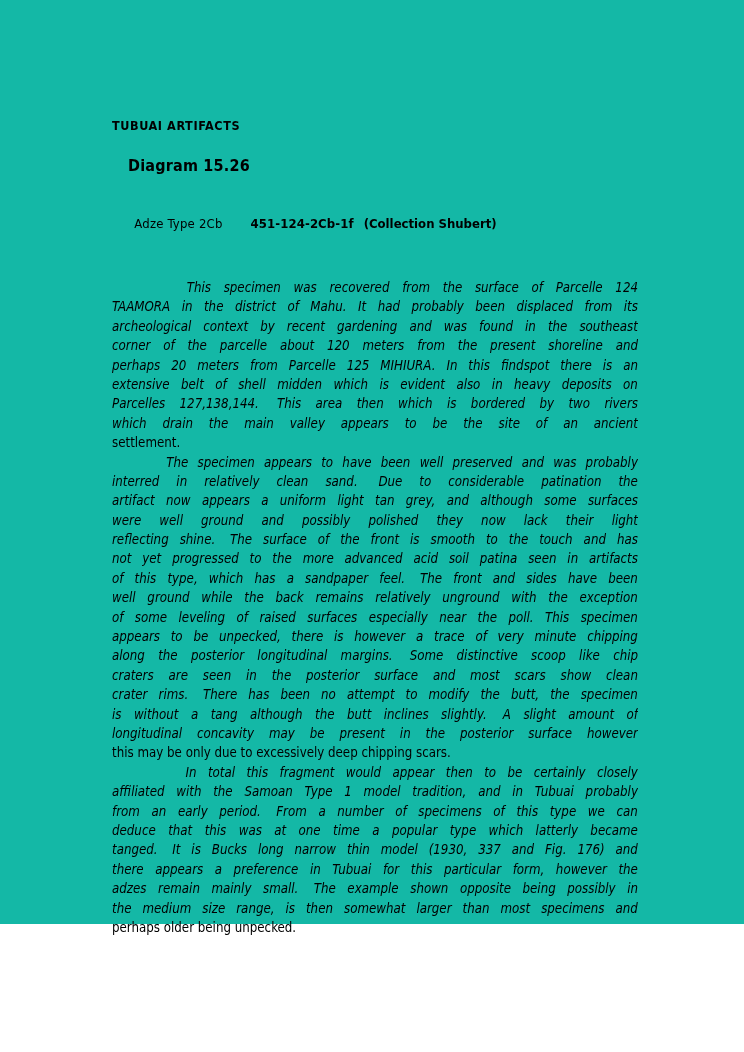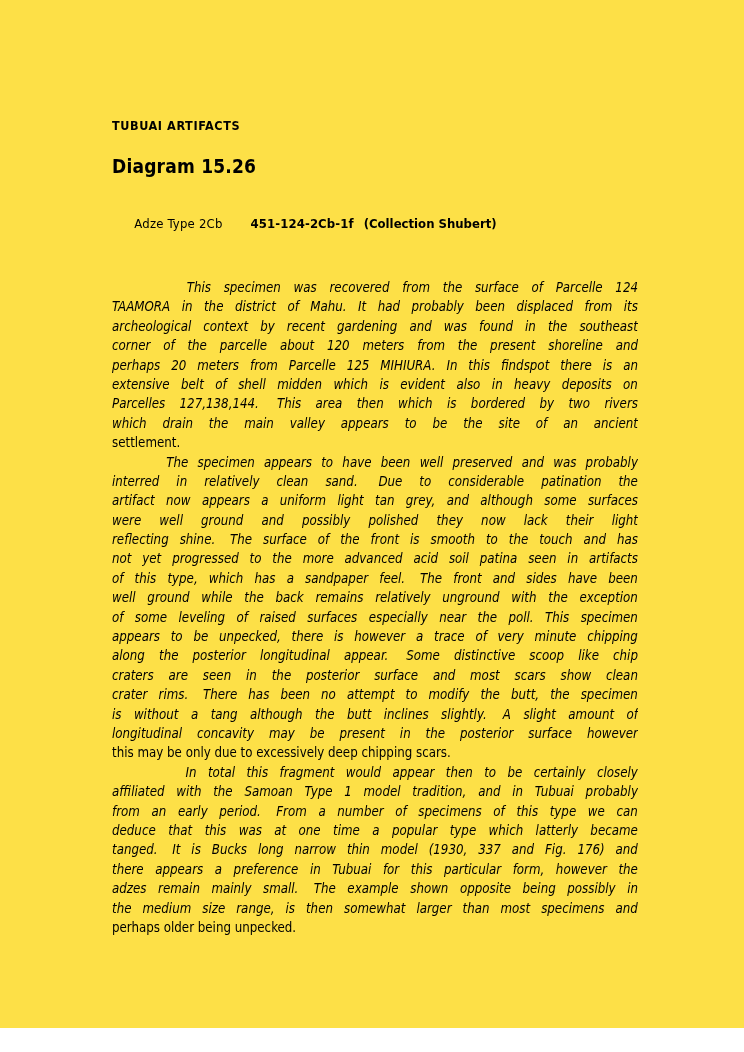--- a/index.html
+++ b/index.html
@@ -16,47 +16,47 @@
     font-family: "DejaVu Sans Condensed", "DejaVu Sans", sans-serif;
     color: #000000;
     -webkit-font-smoothing: none;
   }
 
   .page {
     position: absolute;
     left: 0;
     top: 0;
     width: 744px;
-    height: 1028px;
-    background: #fde047;
+    height: 924px;
+    background: #14b8a6;
   }
 
   .content {
     position: absolute;
     left: 112px;
     top: 118px;
     width: 526px;
   }
 
   
   .doc-title {
     font-size: 12.5px;
     font-weight: bold;
     letter-spacing: 0.6px;
     line-height: 16px;
     margin: 0 0 24px 0;
     white-space: pre;
   }
 
   .diagram-label {
-    font-size: 19px;
+    font-size: 16px;
     font-weight: bold;
     letter-spacing: 0.2px;
     line-height: 16px;
-    margin: 0 0 26px 0;
+    margin: 0 0 26px 16px;
     white-space: pre;
   }
 
   .specimen-line {
     font-size: 13px;
     line-height: 16px;
     margin: 0 0 30px 0;
     white-space: pre;
   }
   .specimen-line .adze-type {
@@ -146,21 +146,21 @@
           <div class="line justify"><span class="indent-md"></span><span class="w">The</span><span class="w">specimen</span><span class="w">appears</span><span class="w">to</span><span class="w">have</span><span class="w">been</span><span class="w">well</span><span class="w">preserved</span><span class="w">and</span><span class="w">was</span><span class="w">probably</span></div>
           <div class="line justify"><span class="w">interred</span><span class="w">in</span><span class="w">relatively</span><span class="w">clean</span><span class="w">sand. </span><span class="w">Due</span><span class="w">to</span><span class="w">considerable</span><span class="w">patination</span><span class="w">the</span></div>
           <div class="line justify"><span class="w">artifact</span><span class="w">now</span><span class="w">appears</span><span class="w">a</span><span class="w">uniform</span><span class="w">light</span><span class="w">tan</span><span class="w">grey,</span><span class="w">and</span><span class="w">although</span><span class="w">some</span><span class="w">surfaces</span></div>
           <div class="line justify"><span class="w">were</span><span class="w">well</span><span class="w">ground</span><span class="w">and</span><span class="w">possibly</span><span class="w">polished</span><span class="w">they</span><span class="w">now</span><span class="w">lack</span><span class="w">their</span><span class="w">light</span></div>
           <div class="line justify"><span class="w">reflecting</span><span class="w">shine. </span><span class="w">The</span><span class="w">surface</span><span class="w">of</span><span class="w">the</span><span class="w">front</span><span class="w">is</span><span class="w">smooth</span><span class="w">to</span><span class="w">the</span><span class="w">touch</span><span class="w">and</span><span class="w">has</span></div>
           <div class="line justify"><span class="w">not</span><span class="w">yet</span><span class="w">progressed</span><span class="w">to</span><span class="w">the</span><span class="w">more</span><span class="w">advanced</span><span class="w">acid</span><span class="w">soil</span><span class="w">patina</span><span class="w">seen</span><span class="w">in</span><span class="w">artifacts</span></div>
           <div class="line justify"><span class="w">of</span><span class="w">this</span><span class="w">type,</span><span class="w">which</span><span class="w">has</span><span class="w">a</span><span class="w">sandpaper</span><span class="w">feel. </span><span class="w">The</span><span class="w">front</span><span class="w">and</span><span class="w">sides</span><span class="w">have</span><span class="w">been</span></div>
           <div class="line justify"><span class="w">well</span><span class="w">ground</span><span class="w">while</span><span class="w">the</span><span class="w">back</span><span class="w">remains</span><span class="w">relatively</span><span class="w">unground</span><span class="w">with</span><span class="w">the</span><span class="w">exception</span></div>
           <div class="line justify"><span class="w">of</span><span class="w">some</span><span class="w">leveling</span><span class="w">of</span><span class="w">raised</span><span class="w">surfaces</span><span class="w">especially</span><span class="w">near</span><span class="w">the</span><span class="w">poll.</span><span class="w">This</span><span class="w">specimen</span></div>
           <div class="line justify"><span class="w">appears</span><span class="w">to</span><span class="w">be</span><span class="w">unpecked,</span><span class="w">there</span><span class="w">is</span><span class="w">however</span><span class="w">a</span><span class="w">trace</span><span class="w">of</span><span class="w">very</span><span class="w">minute</span><span class="w">chipping</span></div>
-          <div class="line justify"><span class="w">along</span><span class="w">the</span><span class="w">posterior</span><span class="w">longitudinal</span><span class="w">appear. </span><span class="w">Some</span><span class="w">distinctive</span><span class="w">scoop</span><span class="w">like</span><span class="w">chip</span></div>
+          <div class="line justify"><span class="w">along</span><span class="w">the</span><span class="w">posterior</span><span class="w">longitudinal</span><span class="w">margins. </span><span class="w">Some</span><span class="w">distinctive</span><span class="w">scoop</span><span class="w">like</span><span class="w">chip</span></div>
           <div class="line justify"><span class="w">craters</span><span class="w">are</span><span class="w">seen</span><span class="w">in</span><span class="w">the</span><span class="w">posterior</span><span class="w">surface</span><span class="w">and</span><span class="w">most</span><span class="w">scars</span><span class="w">show</span><span class="w">clean</span></div>
           <div class="line justify"><span class="w">crater</span><span class="w">rims. </span><span class="w">There</span><span class="w">has</span><span class="w">been</span><span class="w">no</span><span class="w">attempt</span><span class="w">to</span><span class="w">modify</span><span class="w">the</span><span class="w">butt,</span><span class="w">the</span><span class="w">specimen</span></div>
           <div class="line justify"><span class="w">is</span><span class="w">without</span><span class="w">a</span><span class="w">tang</span><span class="w">although</span><span class="w">the</span><span class="w">butt</span><span class="w">inclines</span><span class="w">slightly. </span><span class="w">A</span><span class="w">slight</span><span class="w">amount</span><span class="w">of</span></div>
           <div class="line justify"><span class="w">longitudinal</span><span class="w">concavity</span><span class="w">may</span><span class="w">be</span><span class="w">present</span><span class="w">in</span><span class="w">the</span><span class="w">posterior</span><span class="w">surface</span><span class="w">however</span></div>
           <div class="line ragged"><span class="w">this may be only due to excessively deep chipping scars.</span></div>
         </div>
         <div class="para">
           <div class="line justify"><span class="indent-lg"></span><span class="w">In</span><span class="w">total</span><span class="w">this</span><span class="w">fragment</span><span class="w">would</span><span class="w">appear</span><span class="w">then</span><span class="w">to</span><span class="w">be</span><span class="w">certainly</span><span class="w">closely</span></div>
           <div class="line justify"><span class="w">affiliated</span><span class="w">with</span><span class="w">the</span><span class="w">Samoan</span><span class="w">Type</span><span class="w">1</span><span class="w">model</span><span class="w">tradition,</span><span class="w">and</span><span class="w">in</span><span class="w">Tubuai</span><span class="w">probably</span></div>
           <div class="line justify"><span class="w">from</span><span class="w">an</span><span class="w">early</span><span class="w">period. </span><span class="w">From</span><span class="w">a</span><span class="w">number</span><span class="w">of</span><span class="w">specimens</span><span class="w">of</span><span class="w">this</span><span class="w">type</span><span class="w">we</span><span class="w">can</span></div>

